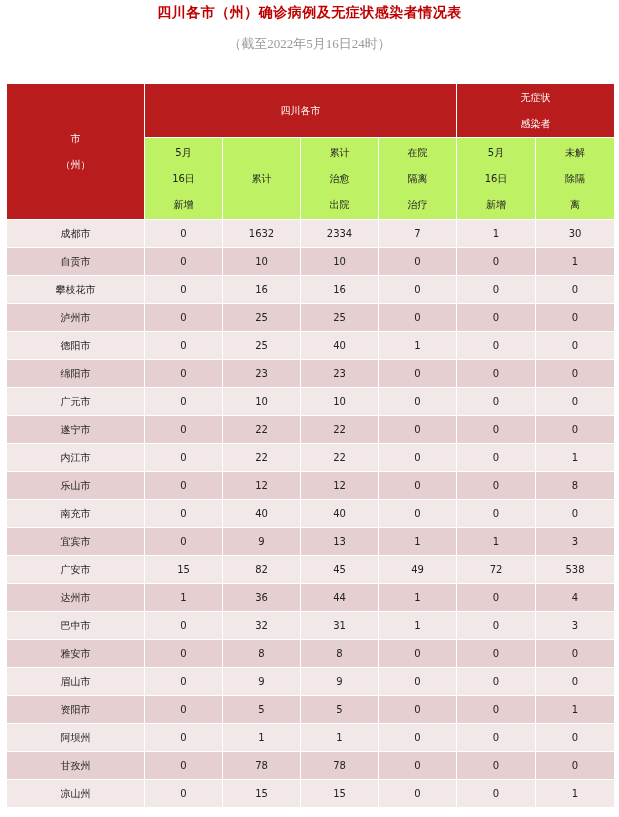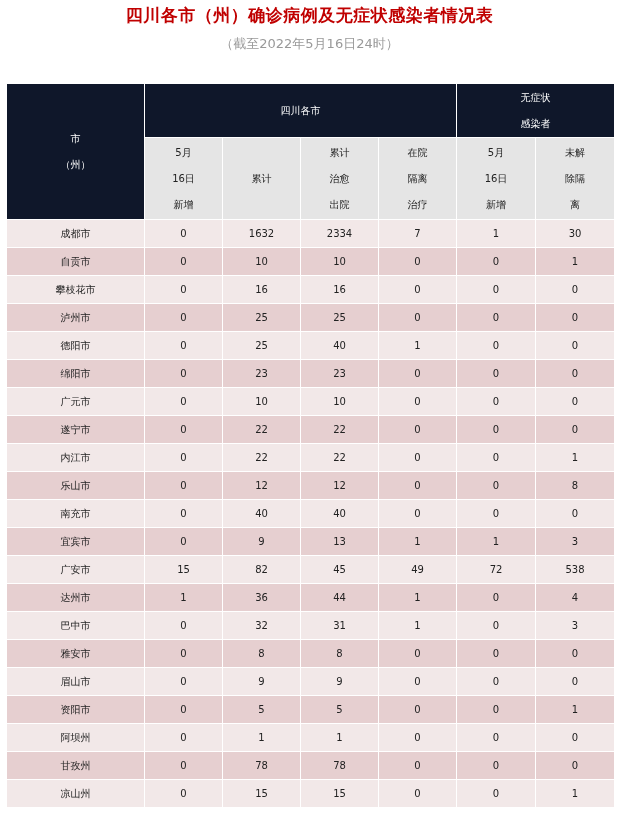--- a/index.html
+++ b/index.html
@@ -1,27 +1,27 @@
 <!DOCTYPE html>
 <html><head>
 <meta charset="utf-8">
 <style>
   html, body { margin: 0; padding: 0; background: #ffffff; }
   body { width: 619px; height: 817px; position: relative; overflow: hidden;
          font-family: "DejaVu Sans", "Liberation Sans", sans-serif; }
   .title { position: absolute; left: 0; top: 4px; width: 619px; text-align: center;
-           font-size: 17px; font-weight: bold; color: #c00000; letter-spacing: 0.5px; }
+           font-size: 14px; font-weight: bold; color: #c00000; letter-spacing: 0.5px; }
   .subtitle { position: absolute; left: 0; top: 35px; width: 619px; text-align: center;
-              font-size: 13px; color: #999999; }
+              font-size: 13px; color: #999999; font-family: Liberation Serif, serif; }
   table { position: absolute; left: 6px; top: 83px; border-collapse: collapse;
           table-layout: fixed; width: 608px; }
   td, th { border: 1px solid #ffffff; text-align: center; vertical-align: middle;
            font-size: 10px; color: #222222; padding: 0; font-weight: normal; }
-  th.main { background: #0f172a; color: #ffffff; }
-  th.sub { background: #e5e5e5; line-height: 25px; margin-left: 32px; }
+  th.main { background: #b91c1c; color: #ffffff; }
+  th.sub { background: #bef264; line-height: 25px; margin-left: 32px; }
   tr.odd td { background: #f2e8e8; }
   tr.even td { background: #e6cfd0; }
   tr.data td { height: 27px; }
   .hline { display: block; line-height: 26px; }
 </style>
 </head>
 <body>
 
 <div class="title">四川各市（州）确诊病例及无症状感染者情况表</div>
 <div class="subtitle">（截至2022年5月16日24时）</div>

